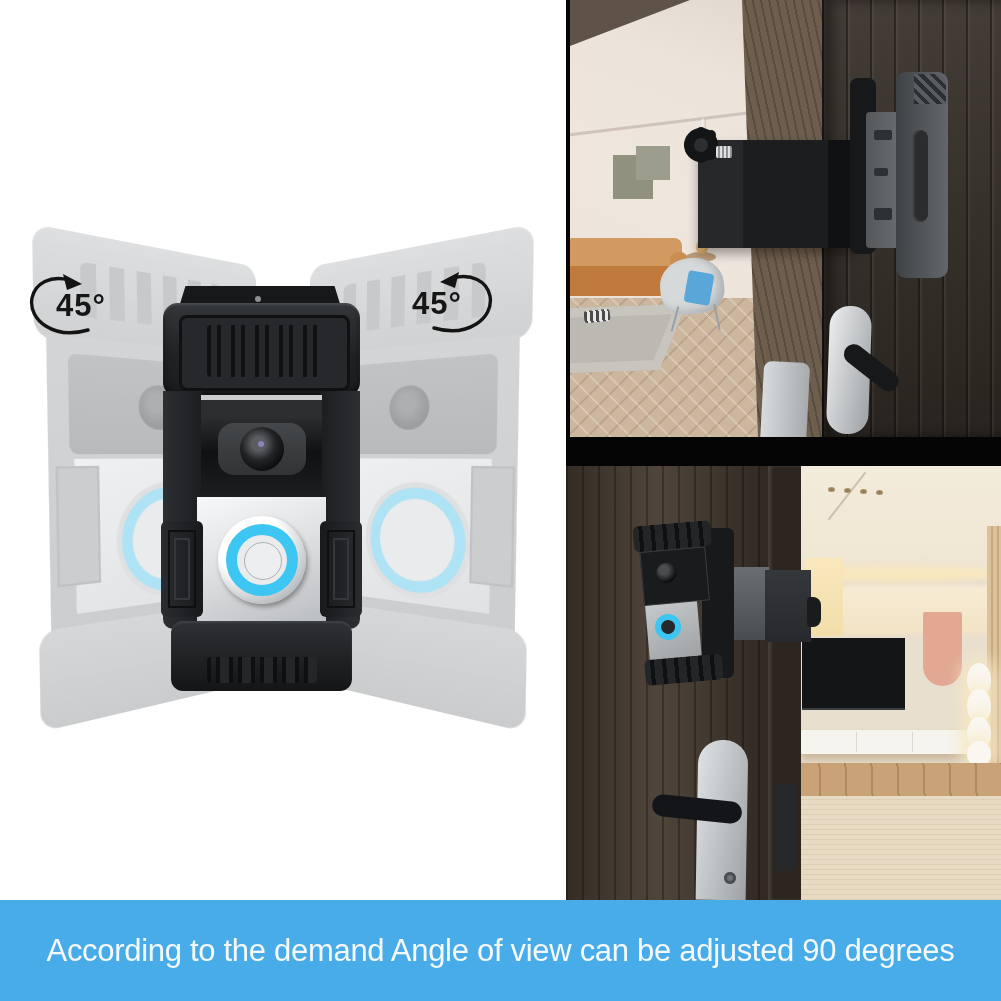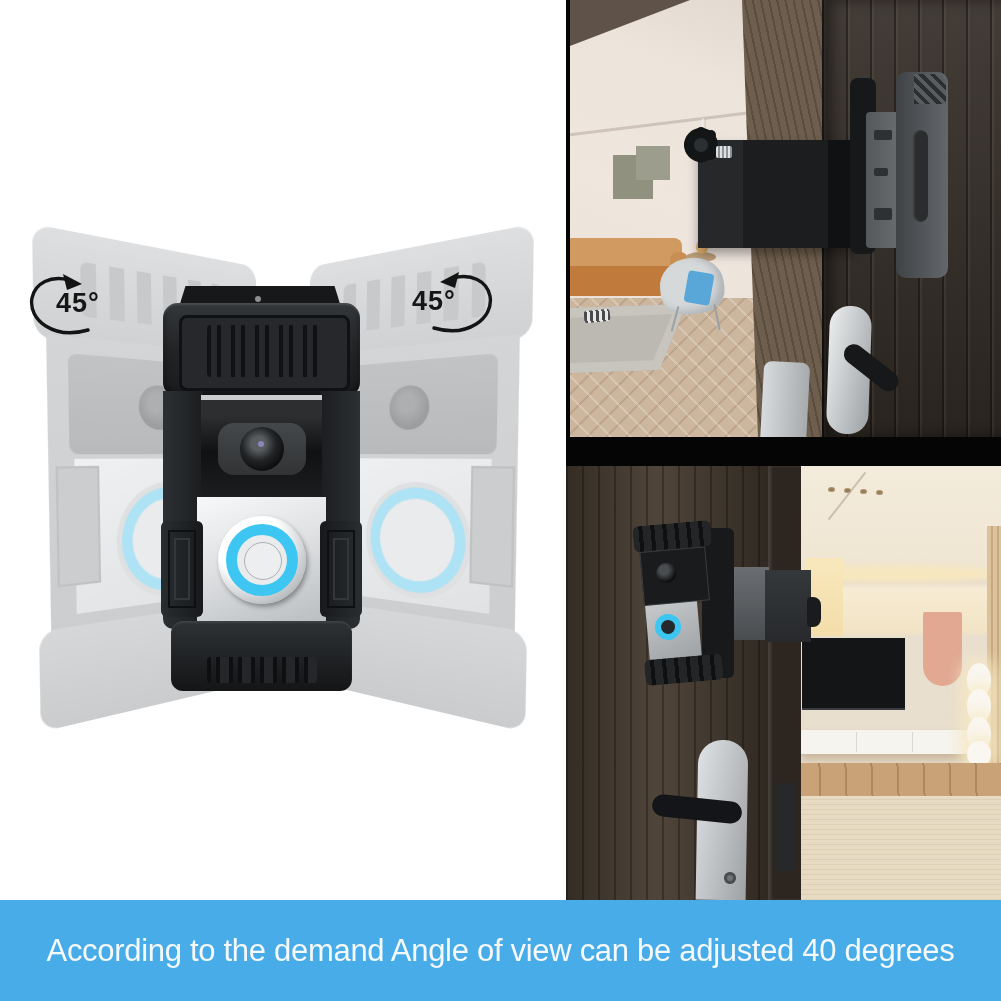--- a/index.html
+++ b/index.html
@@ -68,21 +68,21 @@
   .sideclamp.right{left:157px;background:linear-gradient(90deg,#17191b,#2a2d30);}
   .sideclamp .inset1{position:absolute;left:7px;top:9px;right:7px;bottom:9px;border:2px solid #0e0f11;}
   .sideclamp .inset2{position:absolute;left:13px;top:17px;right:13px;bottom:17px;border:2px solid #34373a;}
   .cap-bottom{left:8px;top:318px;width:181px;height:70px;border-radius:12px;
               background:linear-gradient(180deg,#2f3235,#1b1d1f 70%,#141517);
               box-shadow:inset 0 2px 2px rgba(255,255,255,.08);}
   .cap-bottom-ribs{left:36px;top:36px;width:110px;height:26px;
                    background:repeating-linear-gradient(90deg,#0e0f11 0 4px,transparent 4px 9px,#0e0f11 9px 13px,#24262a 13px 22px);
                    border-radius:4px;}
 
-  .angle-label{font-size:27px;font-weight:bold;color:#161616;letter-spacing:1px;}
+  .angle-label{font-size:31px;font-weight:bold;color:#161616;letter-spacing:1px;}
   .angle-label.left{left:56px;top:288px;}
   .angle-label.right{left:412px;top:286px;}
   .arrow-svg{width:72px;height:64px;}
   .arrow-svg.left{left:24px;top:274px;}
   .arrow-svg.right{left:426px;top:272px;transform:scaleX(-1);}
 
   
   .right-column{left:566px;top:0;width:435px;height:900px;background:#050505;}
   .photo{overflow:hidden;}
   .photo-top{left:4px;top:0;width:431px;height:437px;background:linear-gradient(200deg,#d8cec6,#ece3db 30%,#efe6de 55%,#e8ddd2);}
@@ -360,16 +360,16 @@
         <div class="pb-bell-capb"></div>
       </div>
       <div class="abs pb-handle-plate"></div>
       <div class="abs pb-handle-lever"></div>
       <div class="abs pb-latch"></div>
       <div class="abs pb-keyhole"></div>
     </div>
   </section>
 
   <footer class="abs banner">
-    <p>According to the demand Angle of view can be adjusted 40 degrees</p>
+    <p>According to the demand Angle of view can be adjusted 90 degrees</p>
   </footer>
 
 </div>
 
 </body></html>

